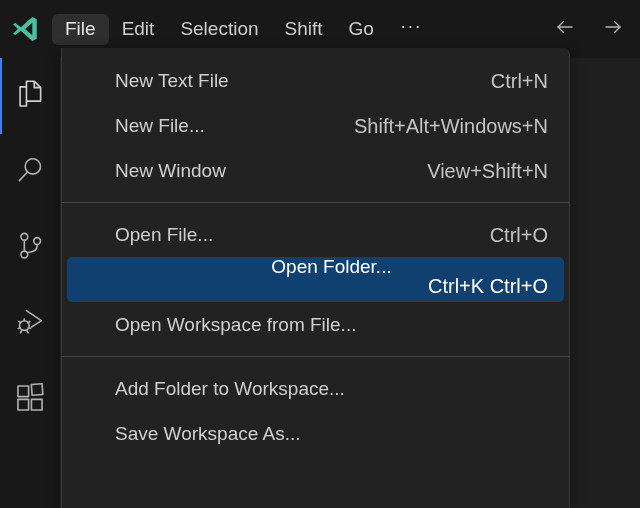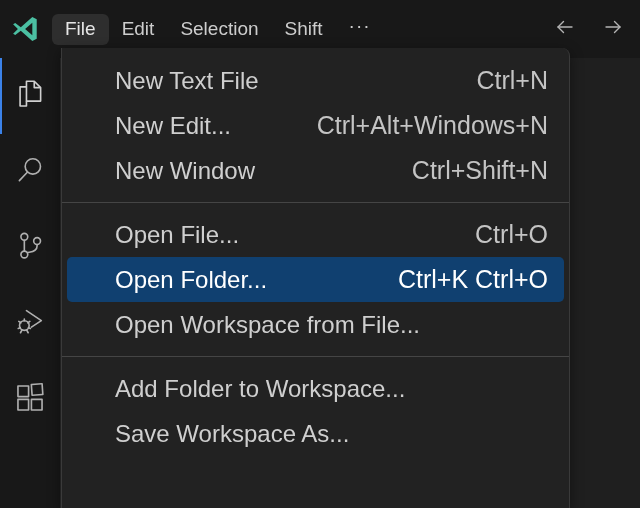--- a/index.html
+++ b/index.html
@@ -152,32 +152,33 @@
     display: flex;
     align-items: center;
     height: 45px;
     padding: 0 16px 0 48px;
     border-radius: 5px;
     box-sizing: border-box;
     cursor: default;
   }
   .menu-row.selected {
     background: #104070;
+    flex-direction: column;
   }
   .menu-label {
-    font-size: 24px;
+    font-size: 19px;
     color: #cfcfcf;
     white-space: nowrap;
     line-height: 1;
   }
   .menu-row.selected .menu-label { color: #ffffff; }
 
   .menu-keys {
     margin-left: auto;
-    font-size: 25px;
+    font-size: 20px;
     color: #c4c4c4;
     white-space: nowrap;
     line-height: 1;
   }
   .menu-row.selected .menu-keys { color: #ffffff; text-align: center; }
 
   .submenu-arrow {
     margin-left: auto;
     display: flex;
     align-items: center;
@@ -202,20 +203,21 @@
         <path d="M23.8 3.2 L28.5 5.5 L28.5 26.5 L23.8 28.8 L11.5 17.8 L5.6 22.3 L3.3 21.1 L8.4 16 L3.3 10.9 L5.6 9.7 L11.5 14.2 Z
                  M23.8 9.4 L16.1 16 L23.8 22.6 Z" fill="#4bbfa2"></path>
       </svg>
     </div>
 
     <div class="menubar">
       <div class="menu-title active">File</div>
       <div class="menu-title">Edit</div>
       <div class="menu-title">Selection</div>
       <div class="menu-title">Shift</div>
+      <div class="menu-title">Go</div>
       <div class="menu-overflow">···</div>
     </div>
 
     <div class="navbtns">
       <div class="navbtn">
         <svg width="24" height="24" viewBox="0 0 24 24" fill="none" stroke="#b4b4b4" stroke-width="1.4" stroke-linecap="round" stroke-linejoin="round">
           <path d="M19 12 H5"></path>
             <path d="M10.5 6.5 L5 12 L10.5 17.5"></path>
         </svg>
       </div>
@@ -292,26 +294,26 @@
   </div>
 
   <div class="dropdown">
 
     <div class="menu-group">
       <div class="menu-row">
         <span class="menu-label">New Text File</span>
         <span class="menu-keys">Ctrl+N</span>
       </div>
       <div class="menu-row">
-        <span class="menu-label">New Edit...</span>
-        <span class="menu-keys">Ctrl+Alt+Windows+N</span>
+        <span class="menu-label">New File...</span>
+        <span class="menu-keys">Shift+Alt+Windows+N</span>
       </div>
       <div class="menu-row">
         <span class="menu-label">New Window</span>
-        <span class="menu-keys">Ctrl+Shift+N</span>
+        <span class="menu-keys">View+Shift+N</span>
       </div>
     </div>
 
     <div class="separator"></div>
 
     <div class="menu-group">
       <div class="menu-row">
         <span class="menu-label">Open File...</span>
         <span class="menu-keys">Ctrl+O</span>
       </div>

